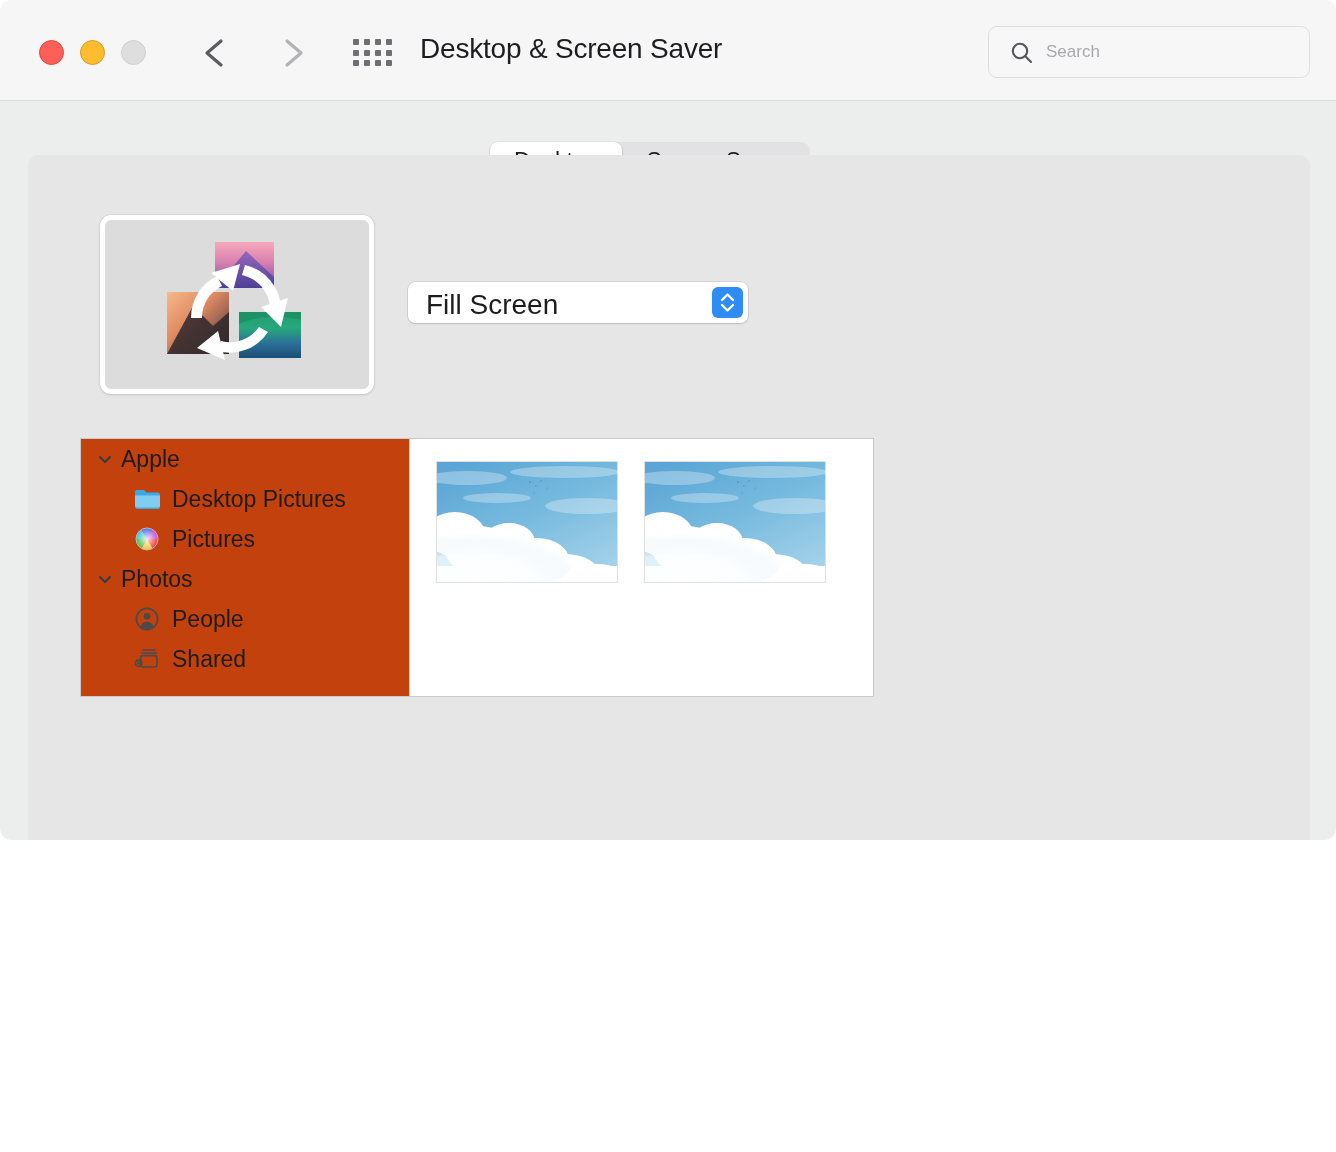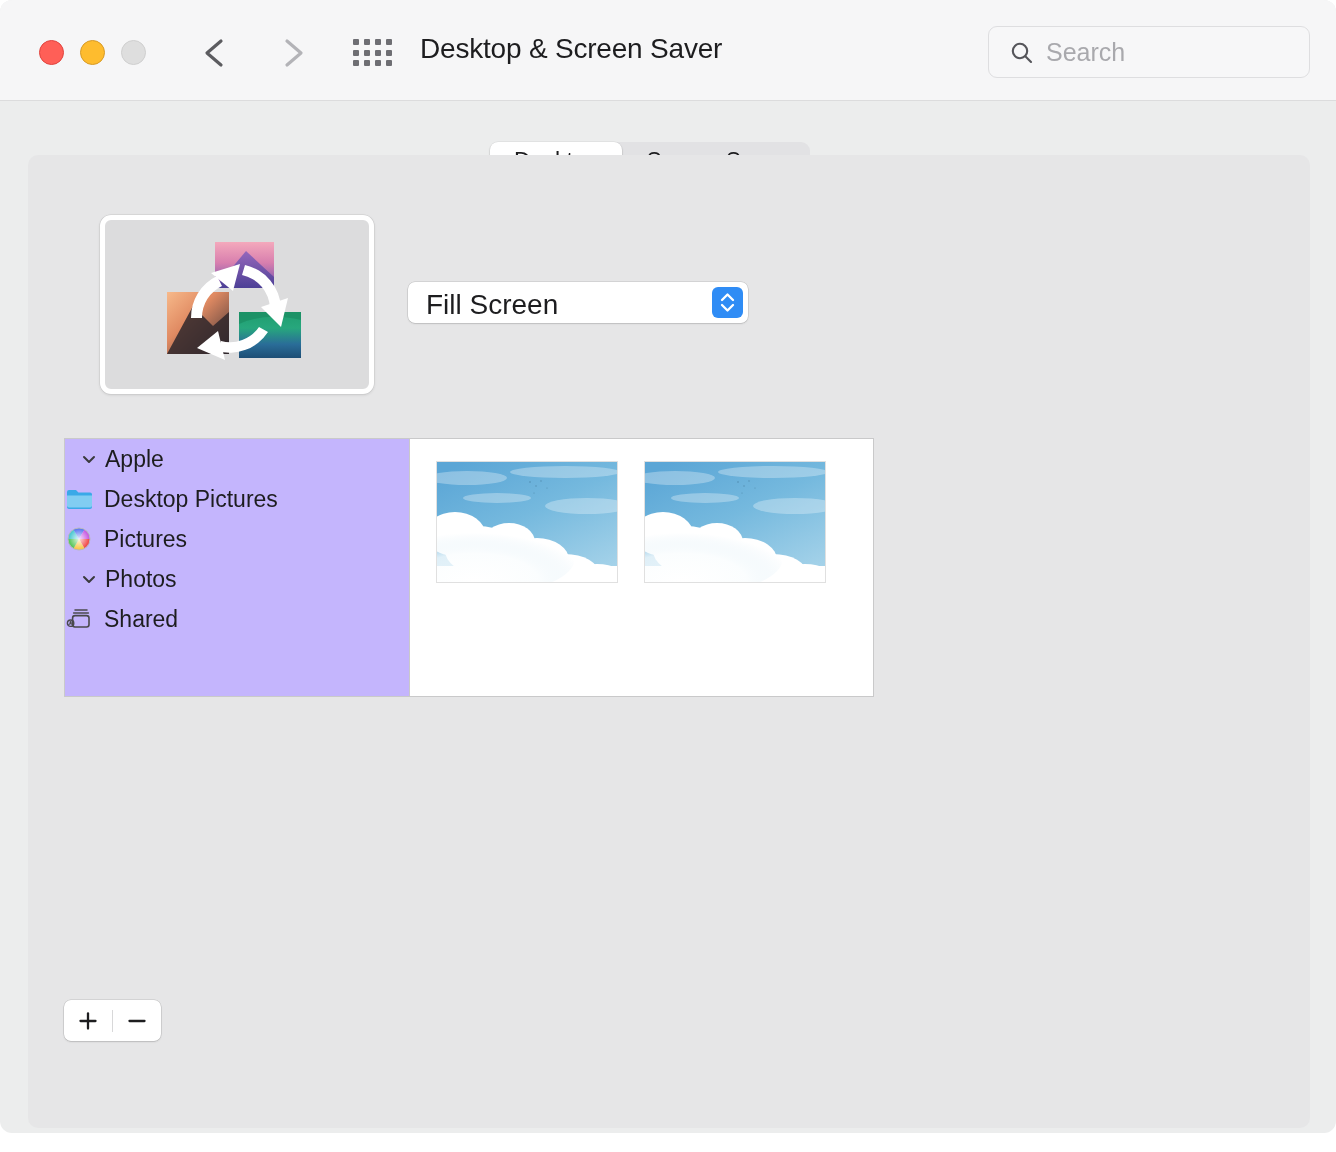--- a/index.html
+++ b/index.html
@@ -9,21 +9,21 @@
     height: 1152px;
     font-family: "Liberation Sans", sans-serif;
     background: #ffffff;
     overflow: hidden;
     -webkit-font-smoothing: antialiased;
   }
 
   #window {
     position: absolute;
     left: 0; top: 0;
-    width: 1336px; height: 1133px;
+    width: 1336px; height: 840px;
     background: #eceded;
     border-radius: 12px;
     overflow: hidden;
   }
 
   
   #titlebar {
     position: absolute;
     left: 0; top: 0;
     width: 1336px; height: 101px;
@@ -87,21 +87,21 @@
   #search-icon {
     position: absolute;
     left: 20px; top: 13px;
   }
   #search-input {
     position: absolute;
     left: 57px; top: 0;
     width: 250px; height: 50px;
     border: none; outline: none; background: transparent;
     font-family: "Liberation Sans", sans-serif;
-    font-size: 25px;
+    font-size: 17px;
     color: #a21caf;
   }
   #search-input::placeholder { color: #a9a9ad; }
 
   
   #tabs {
     position: absolute;
     left: 490px; top: 142px;
     height: 39px;
     background: #e2e2e4;
@@ -172,23 +172,23 @@
   .stepper-blue svg { position: absolute; left: 7px; top: 5px; }
 
   
   #list-area {
     position: absolute;
     left: 36px; top: 283px;
     width: 1210px; height: 260px;
   }
   #sidebar {
     position: absolute;
-    left: 0; top: 0;
+    left: 16px; top: 0;
     width: 345px; height: 259px;
-    background: #c4b5fd;
+    background: #c2410c;
     border: 1px solid #c9c9ca;
     border-right: none;
     border-radius: 0;
     overflow: hidden;
   }
   #content-grid {
     position: absolute;
     left: 345px; top: 0;
     width: 465px; height: 259px;
     background: #ffffff;
@@ -201,21 +201,21 @@
     position: relative;
     height: 40px;
     display: flex;
     align-items: center;
     font-size: 23px;
     color: #1d1d1f;
     white-space: nowrap;
     cursor: default;
   }
   .tree-row.group { padding-left: 12px; }
-  .tree-row.child { }
+  .tree-row.child { padding-left: 52px; }
   .disc {
     width: 24px; height: 24px;
     margin-right: 4px;
     flex: 0 0 auto;
     display: flex; align-items: center; justify-content: center;
   }
   .row-icon {
     width: 28px; height: 28px;
     margin-right: 11px;
     flex: 0 0 auto;
@@ -422,20 +422,31 @@
         <div class="tree-row group">
           <span class="disc">
             <svg width="20" height="20" viewBox="0 0 20 20">
               <polyline points="5,8 10,13 15,8" fill="none" stroke="#3a3a3c" stroke-width="2" stroke-linecap="round" stroke-linejoin="round"></polyline>
             </svg>
           </span>
           <span class="row-label">Photos</span>
         </div>
 
 
+        <div class="tree-row child">
+          <span class="row-icon">
+            <svg width="26" height="26" viewBox="0 0 26 26">
+              <circle cx="13" cy="13" r="10.6" fill="none" stroke="#4a4a4d" stroke-width="1.7"></circle>
+              <circle cx="13" cy="10.2" r="3.3" fill="#4a4a4d"></circle>
+              <path d="M6.4,20.6 C7.6,17.4 10,15.8 13,15.8 C16,15.8 18.4,17.4 19.6,20.6
+                       A10.6,10.6 0 0 1 6.4,20.6 Z" fill="#4a4a4d"></path>
+            </svg>
+          </span>
+          <span class="row-label">People</span>
+        </div>
 
         <div class="tree-row child">
           <span class="row-icon">
             <svg width="26" height="24" viewBox="0 0 26 24">
               <line x1="9" y1="3" x2="21" y2="3" stroke="#4a4a4d" stroke-width="1.5" stroke-linecap="round"></line>
               <line x1="7.6" y1="6" x2="22.4" y2="6" stroke="#4a4a4d" stroke-width="1.5" stroke-linecap="round"></line>
               <rect x="6.6" y="8.6" width="16.4" height="11.4" rx="2.4" fill="none" stroke="#4a4a4d" stroke-width="1.6"></rect>
               <circle cx="4.6" cy="16.2" r="3.2" fill="none" stroke="#4a4a4d" stroke-width="1.4"></circle>
               <circle cx="4.6" cy="15.2" r="1.1" fill="#4a4a4d"></circle>
               <path d="M2.3,18.4 C2.9,17.2 3.7,16.7 4.6,16.7 C5.5,16.7 6.3,17.2 6.9,18.4" fill="none" stroke="#4a4a4d" stroke-width="1.2"></path>

